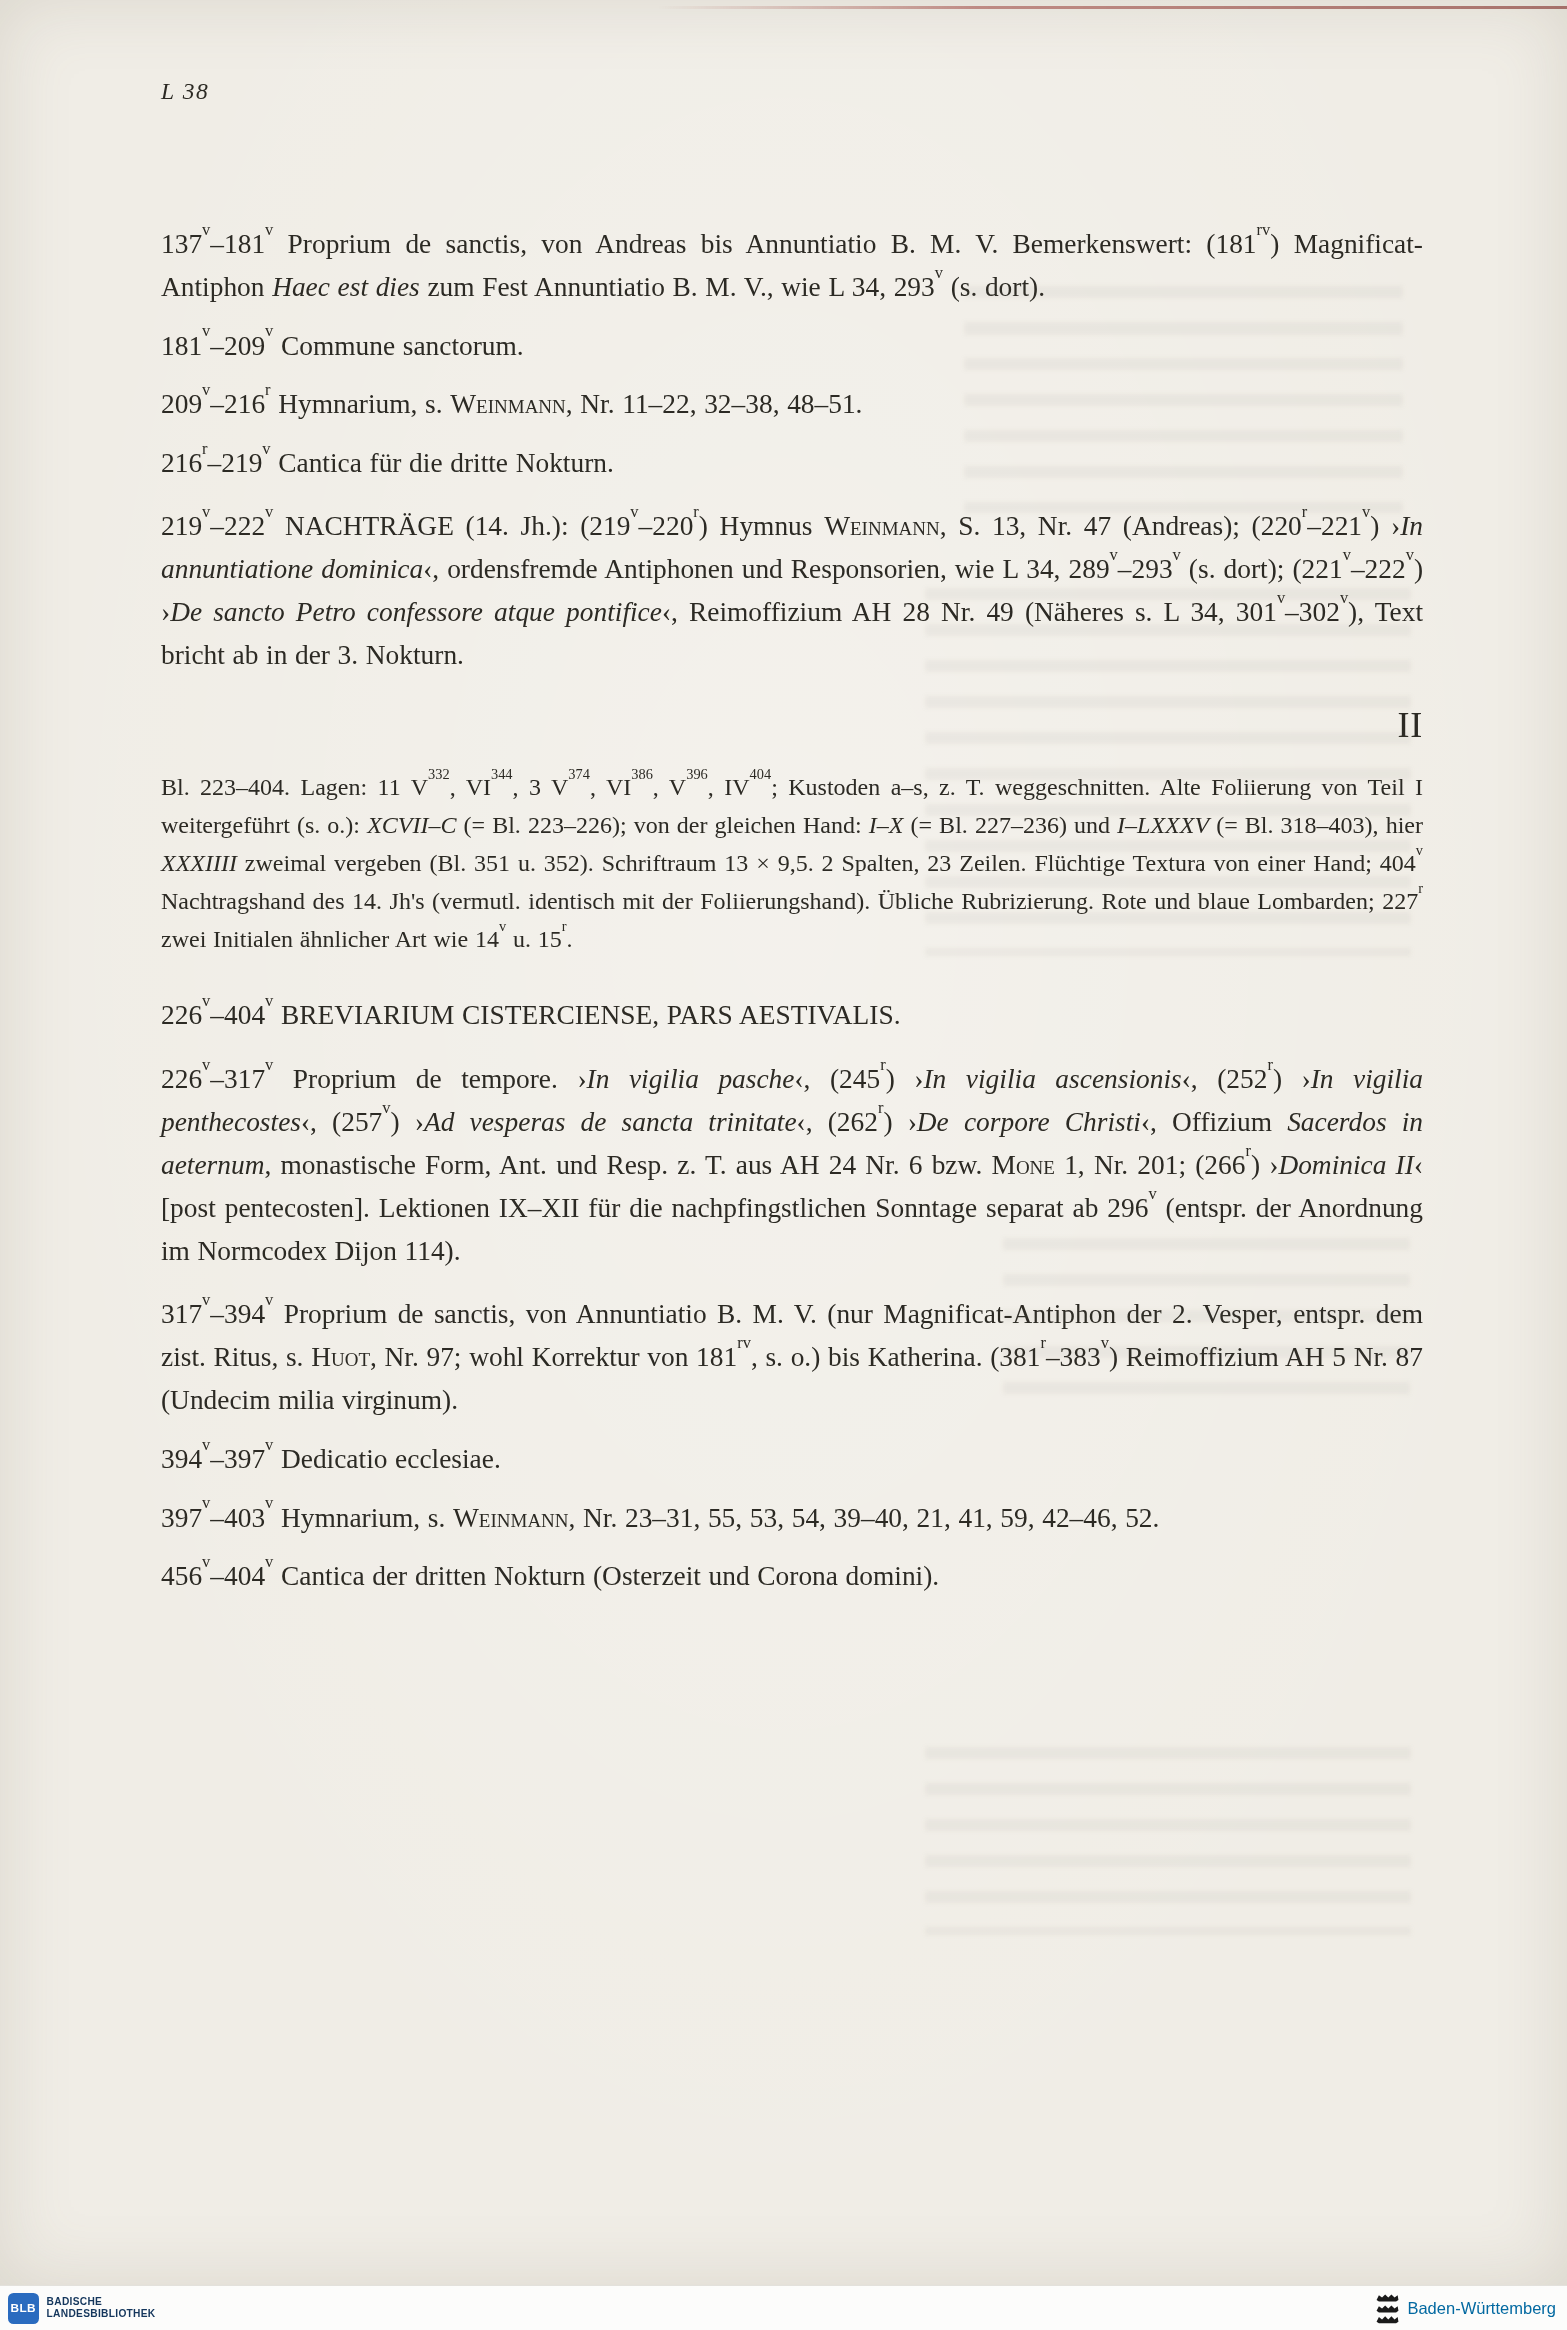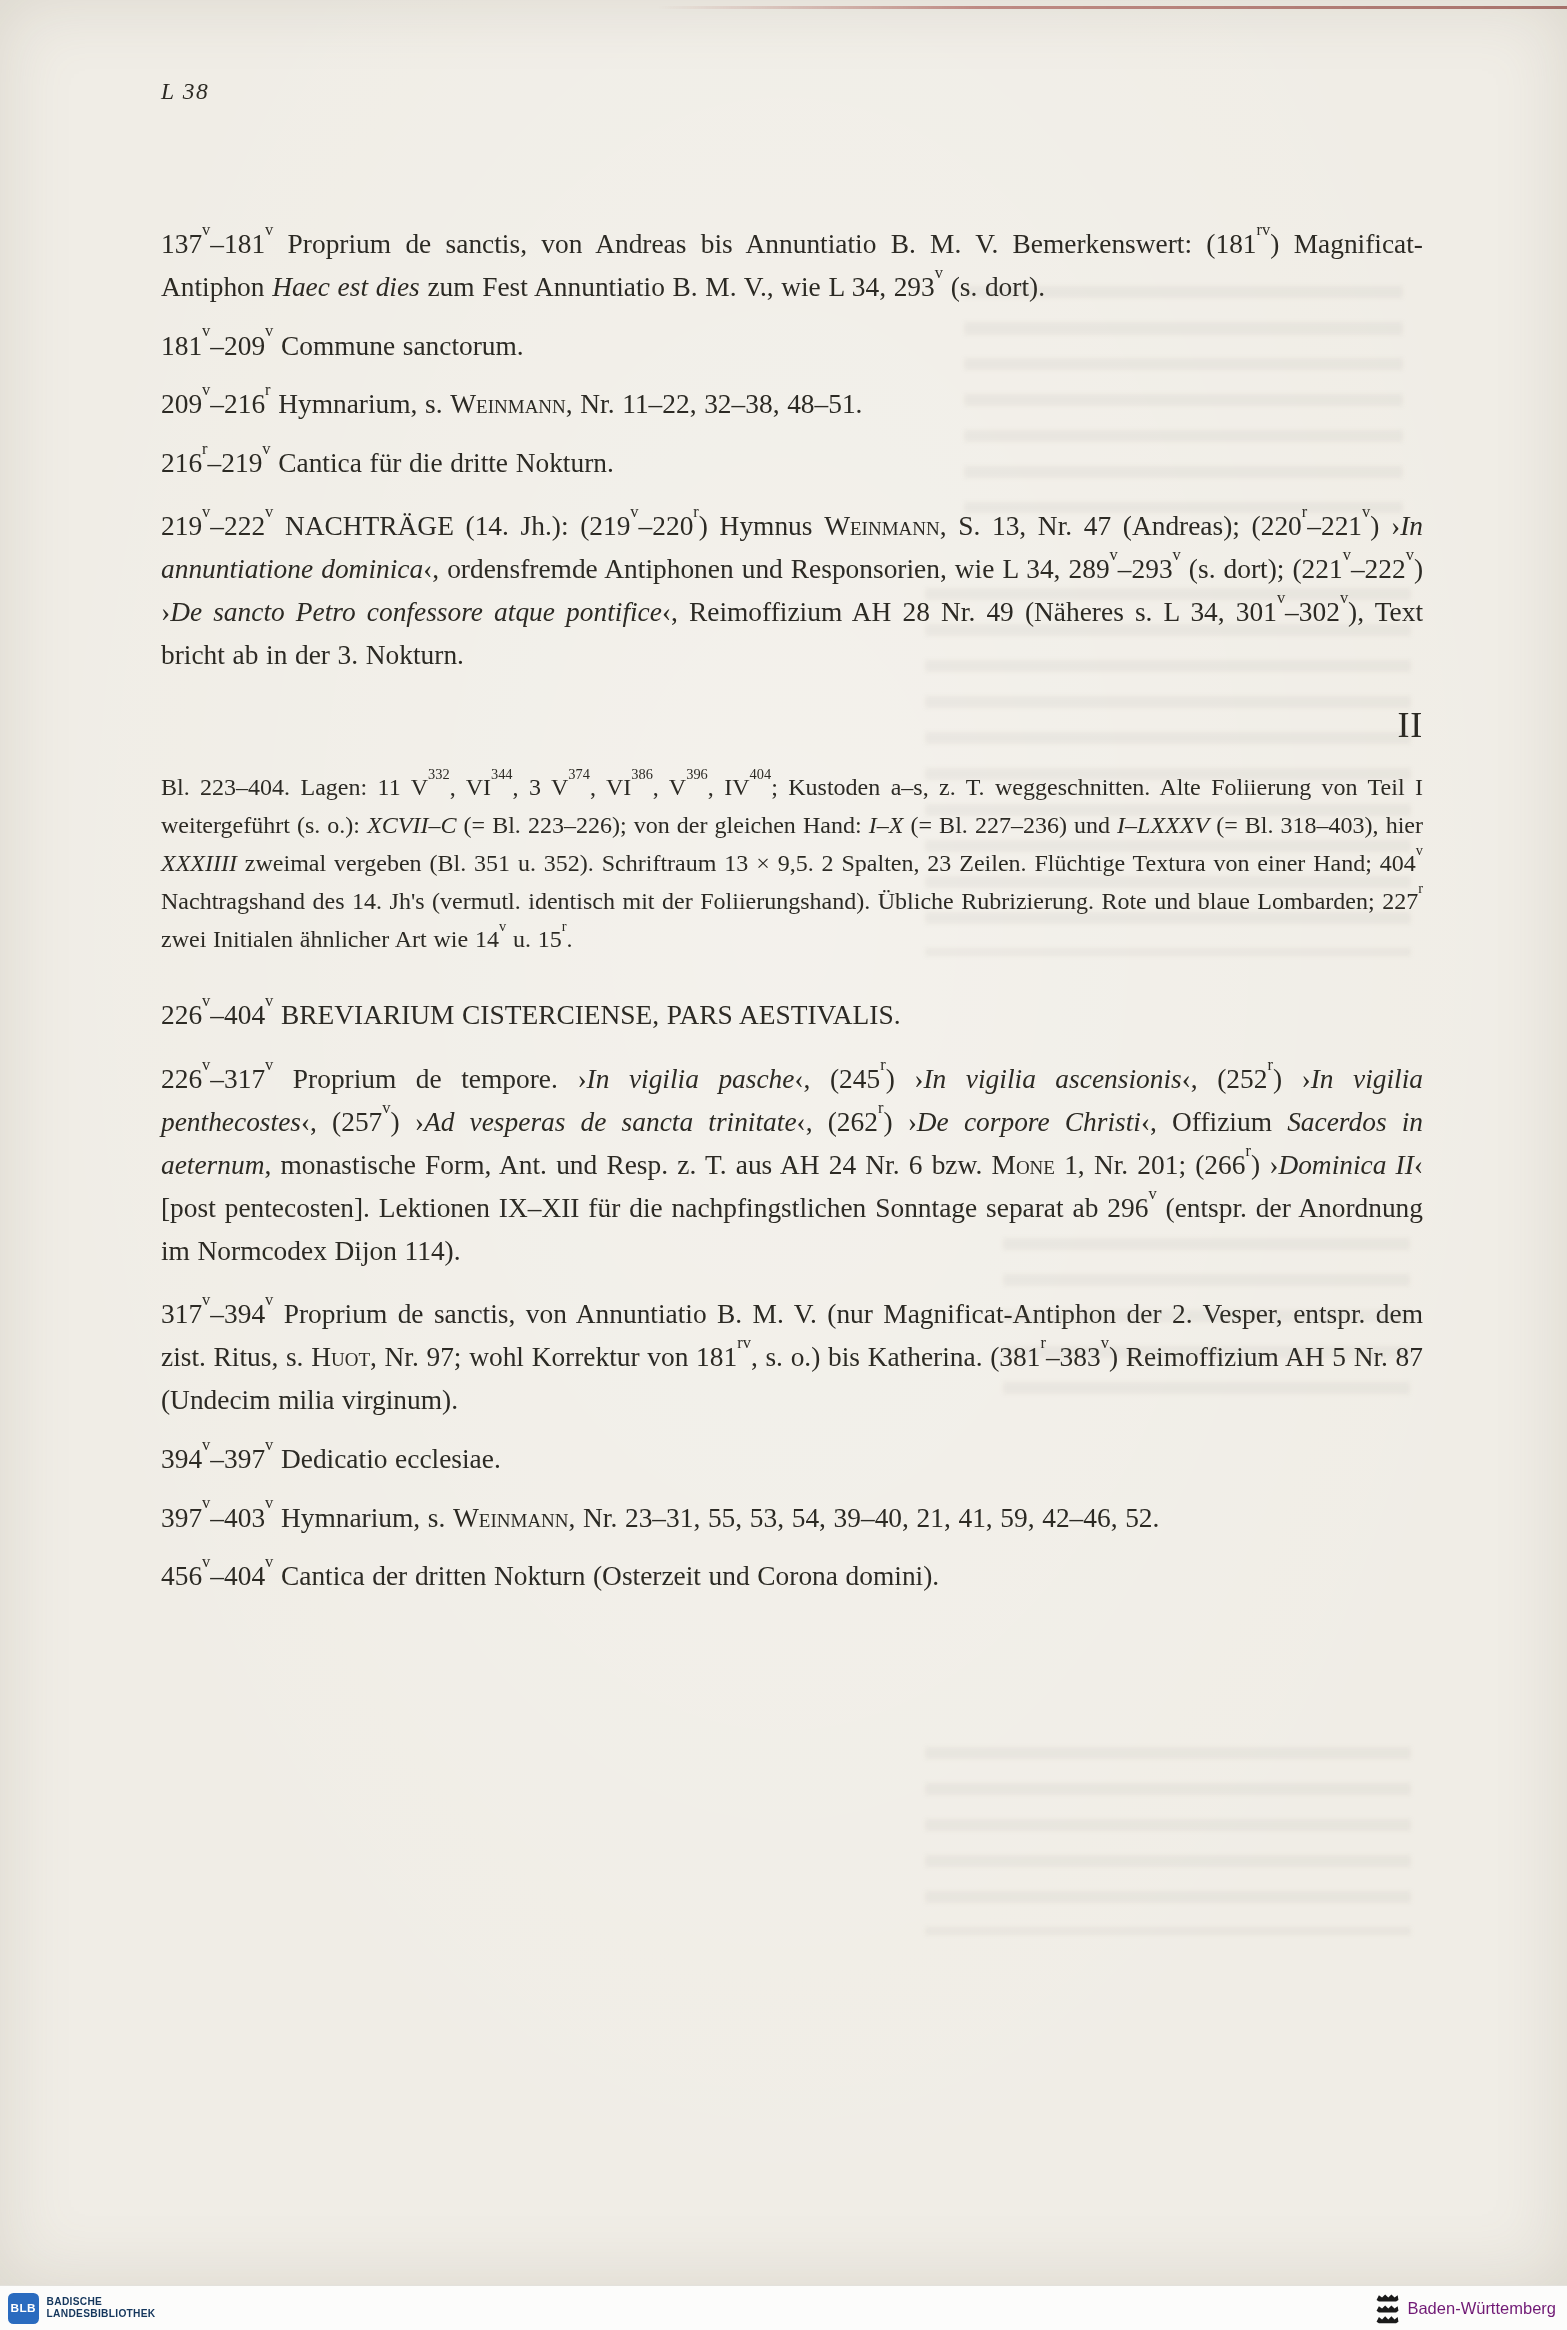--- a/index.html
+++ b/index.html
@@ -76,21 +76,21 @@
   .blb-logo{
     width:31px;height:31px;border-radius:5.5px;background:#2a6bbf;
     display:flex;align-items:center;justify-content:center;
     color:#ffffff;font-weight:bold;font-size:11.8px;letter-spacing:0.4px;
   }
   .blb-name{
     font-size:10.2px;font-weight:bold;color:#14365c;line-height:11.8px;
     letter-spacing:0.3px;
   }
   .footer-right{display:flex;align-items:center;gap:7.8px;}
-  .bw-text{font-size:16.5px;color:#701a75;}
+  .bw-text{font-size:16.5px;color:#0369a1;}
   .bw-logo{display:block;}
 </style>
 </head>
 <body>
 
 <div class="scan">
   <div class="top-edge-line"></div>
 
   <div class="shelfmark">L 38</div>
 

